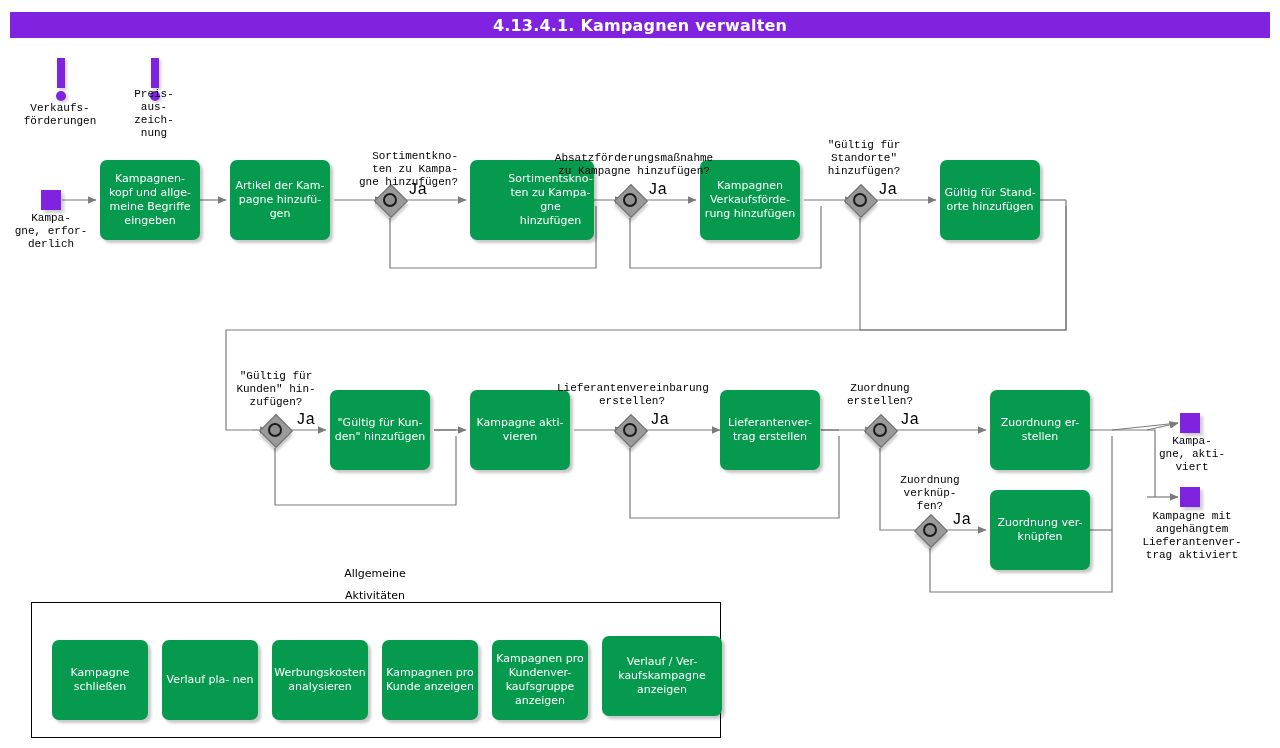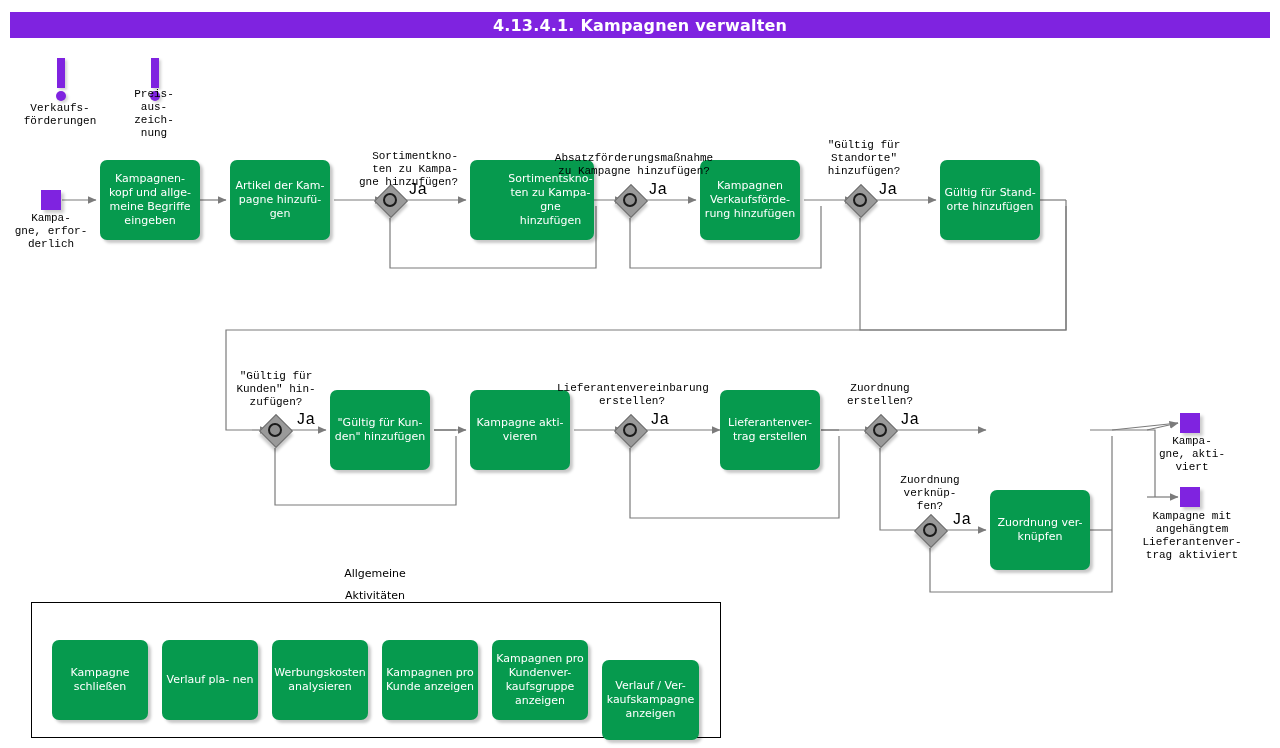--- a/index.html
+++ b/index.html
@@ -244,20 +244,22 @@
 trag erstellen</div>
 
   <div class="gw" style="left:867px;top:417px;">
     <div class="dia"></div>
     <div class="ring"></div>
   </div>
   <div class="lbl" style="left:826px;top:382px;width:108px;">Zuordnung
 erstellen?</div>
   <div class="lbl ja" style="left:900px;top:414px;width:26px;text-align:left;">Ja</div>
 
+  <div class="task" style="left:990px;top:390px;width:100px;height:80px;">Zuordnung er-
+stellen</div>
 
   <div class="gw" style="left:917px;top:517px;">
     <div class="dia"></div>
     <div class="ring"></div>
   </div>
   <div class="lbl" style="left:880px;top:474px;width:100px;">Zuordnung
 verknüp-
 fen?</div>
   <div class="lbl ja" style="left:952px;top:514px;width:26px;text-align:left;">Ja</div>
 
@@ -285,17 +287,17 @@
   <div class="task" style="left:162px;top:640px;width:96px;height:80px;">Verlauf pla-
 nen</div>
   <div class="task" style="left:272px;top:640px;width:96px;height:80px;">Werbungskosten
 analysieren</div>
   <div class="task" style="left:382px;top:640px;width:96px;height:80px;">Kampagnen pro
 Kunde anzeigen</div>
   <div class="task" style="left:492px;top:640px;width:96px;height:80px;">Kampagnen pro
 Kundenver-
 kaufsgruppe
 anzeigen</div>
-  <div class="task" style="left:602px;top:660px;width:97px;height:80px;">Verlauf / Ver-
+  <div class="task" style="left:602px;top:636px;width:120px;height:80px;">Verlauf / Ver-
 kaufskampagne
 anzeigen</div>
 
 </div>
 
 </body></html>

